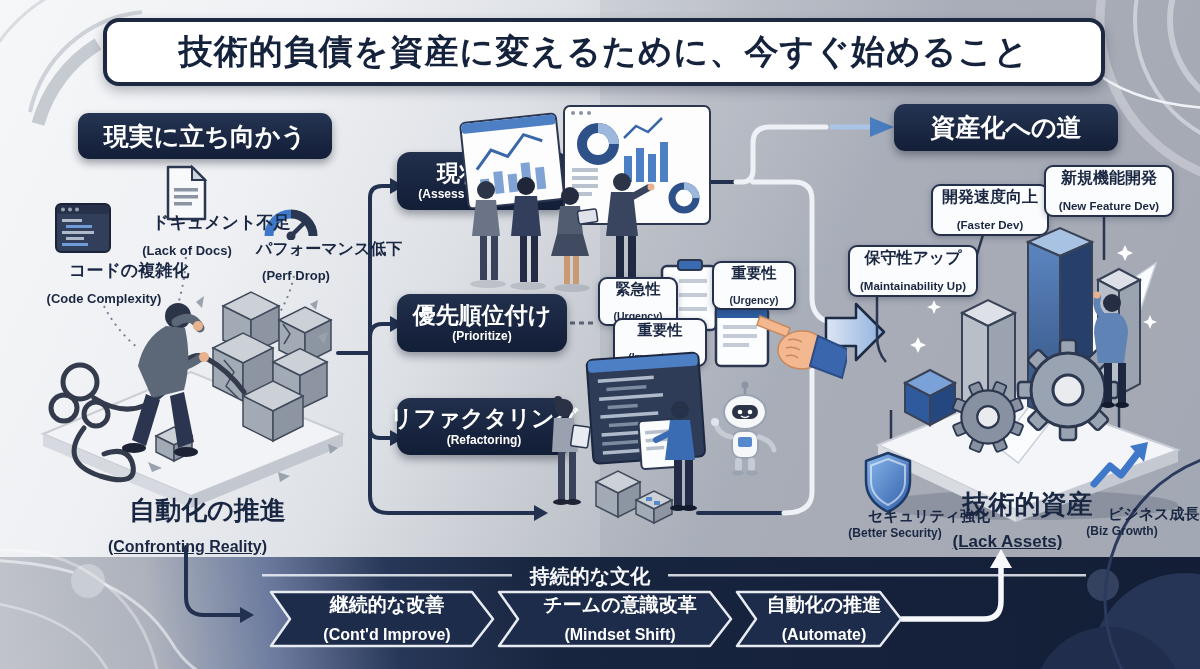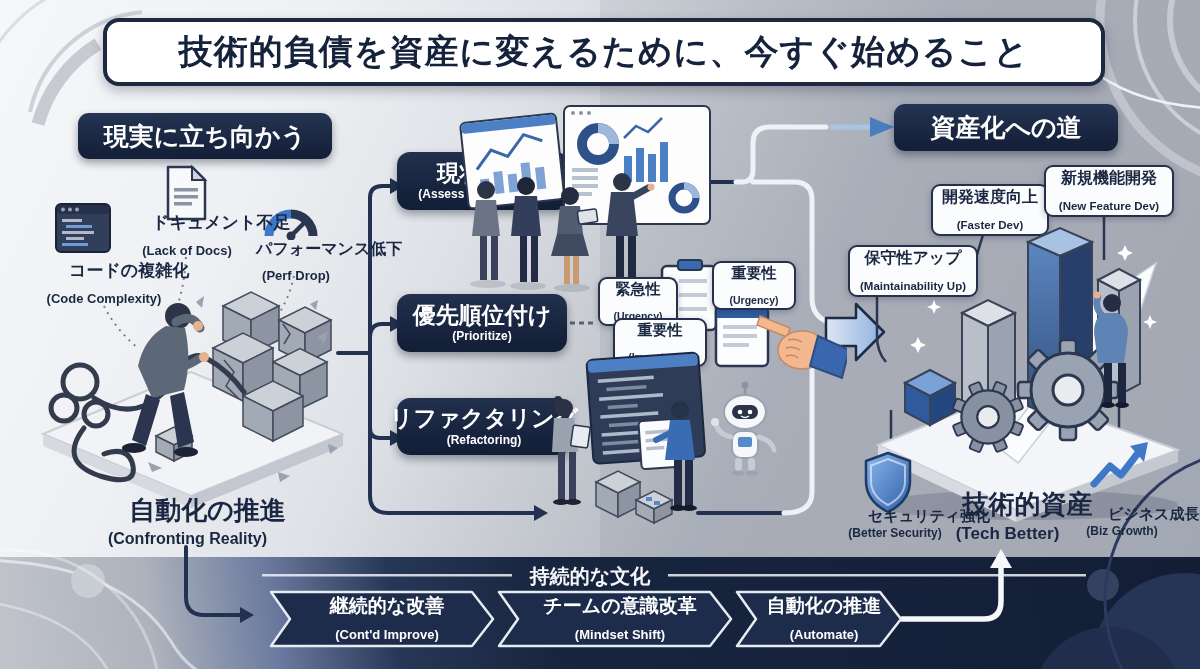--- a/index.html
+++ b/index.html
@@ -24,32 +24,32 @@
     flex-direction:column;align-items:center;justify-content:center;text-align:center;
     box-shadow:0 2px 6px rgba(20,30,50,.28);}
   .tag-jp{font-size:15px;font-weight:800;line-height:1;white-space:nowrap;}
   .tag-en{font-size:10.5px;font-weight:700;margin-top:14px;white-space:nowrap;}
   .benefit .tag-jp{font-size:16px;}
   .benefit .tag-en{font-size:11.5px;}
   .plain{color:#1a2742;text-align:center;font-weight:800;}
   .plain .jp{line-height:1.1;white-space:nowrap;margin-left:40px;}
   .plain .en{font-weight:700;white-space:nowrap;}
   .label-big .jp{font-size:26px;}
-  .label-big .en{font-size:16px;margin-top:5px;}
+  .label-big .en{font-size:16px;margin-top:13px;text-decoration:underline;}
   .label-mid .jp{font-size:17px;}
   .label-mid .en{font-size:13px;margin-top:10px;}
   .label-sm .jp{font-size:15px;}
   .label-sm .en{font-size:12px;margin-top:1px;}
   .culture-title{color:#f4f6fa;font-size:20px;font-weight:800;text-align:center;white-space:nowrap;}
   .chev{position:absolute;height:60px;}
   .chev svg{position:absolute;left:0;top:0;}
   .chev-text{position:absolute;left:14px;right:6px;top:0;bottom:0;display:flex;flex-direction:column;
     align-items:center;justify-content:center;color:#fff;}
   .chev-jp{font-size:19px;font-weight:800;line-height:1;white-space:nowrap;text-align:center;}
-  .chev-en{font-size:13px;font-weight:700;margin-top:12px;white-space:nowrap;}
+  .chev-en{font-size:16px;font-weight:700;margin-top:12px;white-space:nowrap;}
 </style>
 </head>
 <body>
 
 <div class="canvas">
 
   <div class="abs bg-right"></div>
   <div class="abs bg-band"></div>
 
   <svg class="abs" style="left:0;top:0" width="1200" height="669" viewBox="0 0 1200 669">
@@ -513,21 +513,21 @@
       </defs>
     <path d="M 26 9 L 43 15.5 V 31 Q 43 46 26 55 Q 9 46 9 31 V 15.5 Z" stroke="rgba(255,255,255,.55)" stroke-width="2" fill="none"></path>
   </svg>
   <div class="abs plain label-sm" style="left:828px;top:508px;width:134px">
     <div class="jp">セキュリティ強化</div>
     <div class="en">(Better Security)</div>
   </div>
 
   <div class="abs plain label-big" style="left:915px;top:490px;width:185px">
     <div class="jp">技術的資産</div>
-    <div class="en" style="font-size:17px">(Tech Better)</div>
+    <div class="en" style="font-size:17px">(Lack Assets)</div>
   </div>
 
   <svg class="abs" style="left:1088px;top:438px" width="62" height="54" viewBox="0 0 62 54">
     <polyline points="6,46 22,28 33,37 50,15" stroke="#3f77c9" stroke-width="7" fill="none" stroke-linejoin="round" stroke-linecap="round"></polyline>
     <polygon points="42,8 60,4 56,24" fill="#3f77c9"></polygon>
   </svg>
   <div class="abs plain label-sm" style="left:1068px;top:506px;width:108px">
     <div class="jp">ビジネス成長</div>
     <div class="en">(Biz Growth)</div>
   </div>

